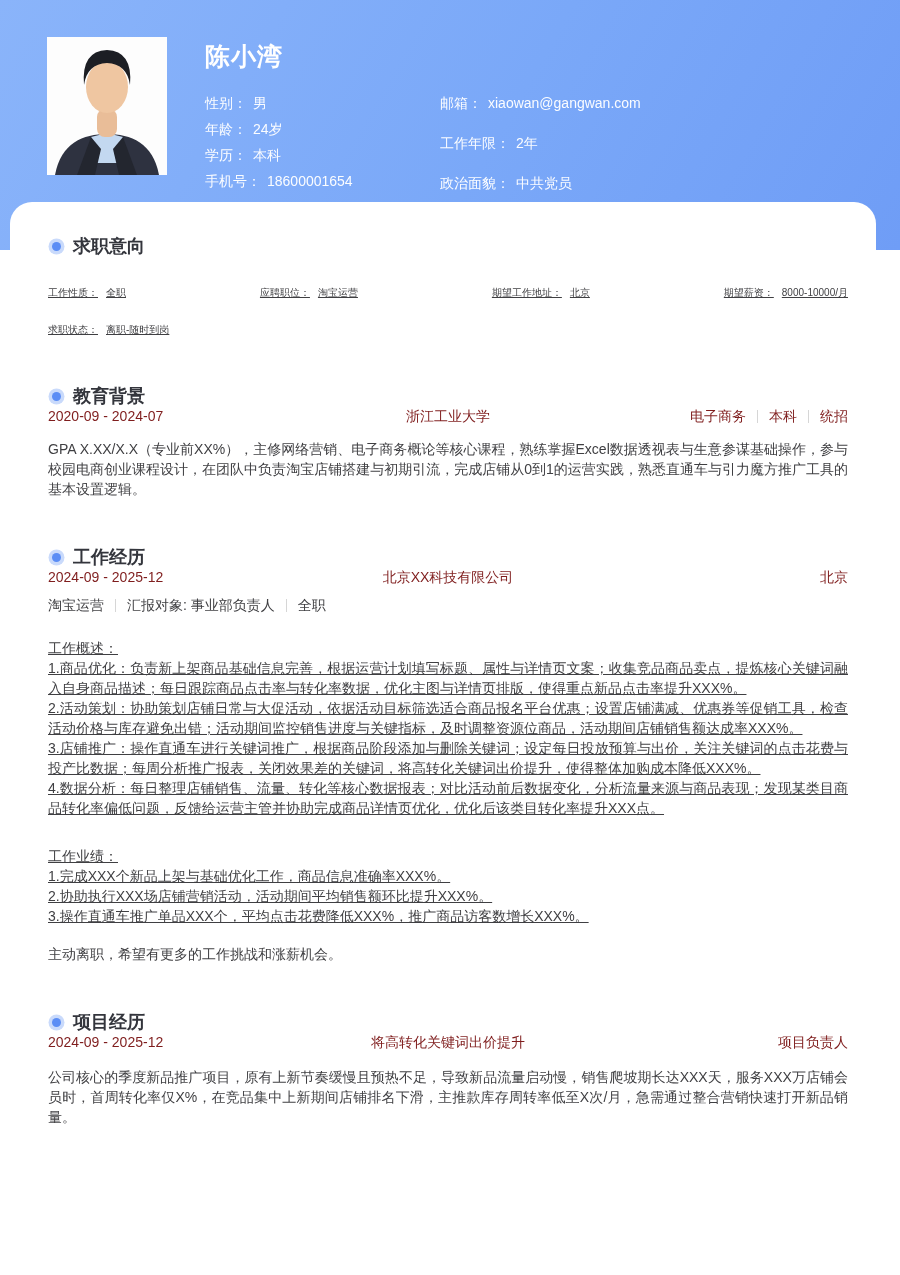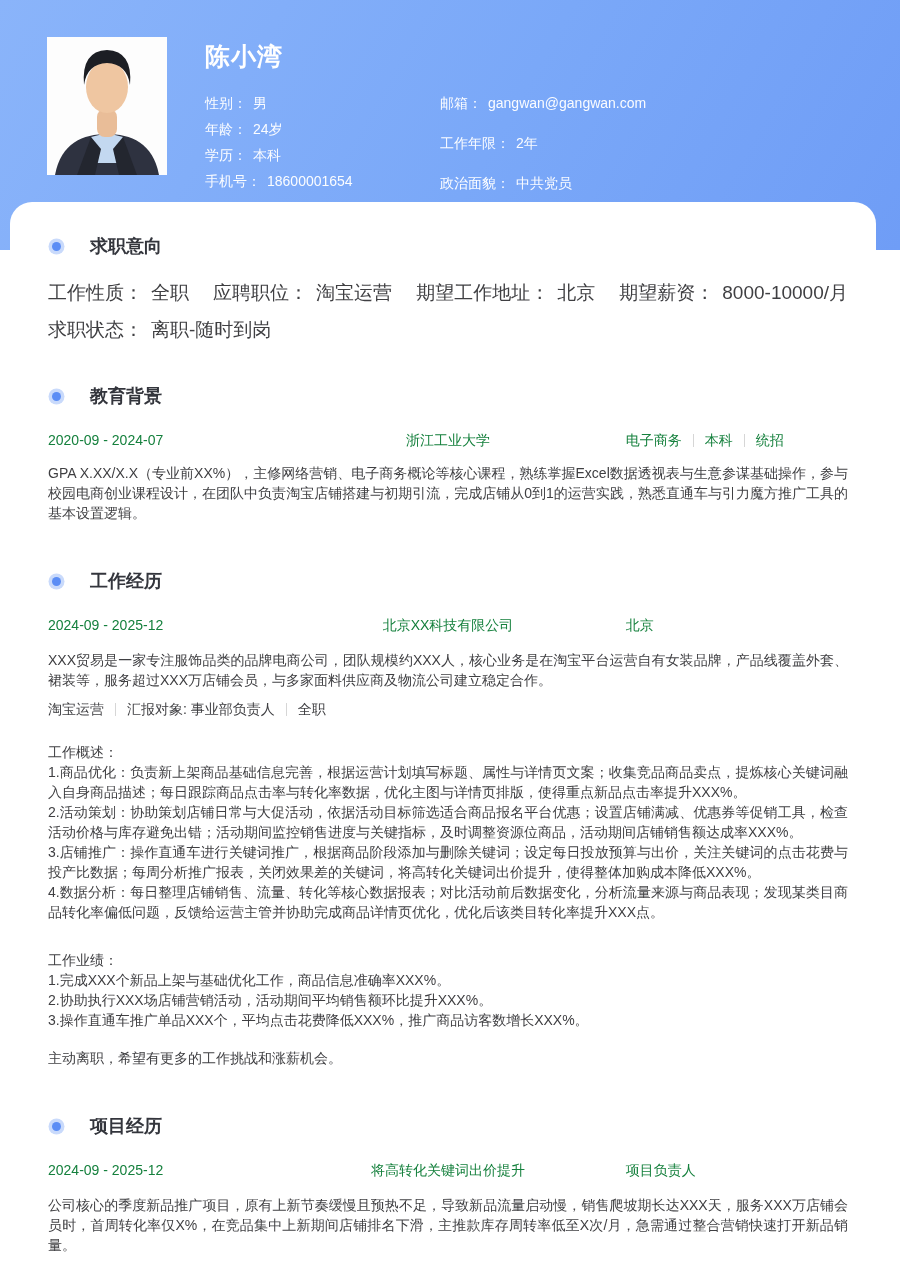--- a/index.html
+++ b/index.html
@@ -30,44 +30,44 @@
   .info-row .lbl { margin-right:6px; }
   
   .card {
     position:absolute; top:202px; left:10px; width:866px;
     background:#ffffff; border-radius:22px 22px 0 0;
     padding:32px 28px 40px 38px; min-height:1073px;
   }
   .section { margin-top:46px; }
   .section:first-child { margin-top:0; }
   .section-title {
-    display:flex; align-items:center; gap:29px;
+    display:flex; align-items:center; gap:12px;
     font-size:18px; font-weight:bold; color:#33353c;
   }
   .dot {
     width:9px; height:9px; border-radius:50%; background:#5b8df5;
     box-shadow:0 0 0 3.5px #c9dafb; margin-left:4px; flex:0 0 auto;
   }
-  .kv-row { display:flex; justify-content:space-between; margin-top:26px; font-size:19px; line-height:17px; }
+  .kv-row { display:flex; justify-content:space-between; margin-top:26px; font-size:10px; line-height:17px;text-decoration:underline; }
   .kv-row.second { margin-top:20px; justify-content:flex-start; }
   .kv { display:flex; }
   .kv .lbl { margin-right:8px; }
   
-  .entry-row { display:flex; align-items:center; margin-top:24px; font-size:14px; line-height:17px; color:#15803d; }
+  .entry-row { display:flex; align-items:center; font-size:14px; line-height:17px; color:#7f1d1d; }
   .entry-row .col-l { flex:1; text-align:left; }
   .entry-row .col-c { flex:1.6; text-align:center; }
-  .entry-row .col-r { flex:1; text-align:left; }
+  .entry-row .col-r { flex:1; text-align:right; }
   .meta-inline { display:inline-flex; align-items:center; }
   .divider {
     display:inline-block; width:1px; height:13px; background:#d6d6d6;
     margin:0 11px; vertical-align:-2px;
   }
   .para { font-size:14px; line-height:20px; margin-top:14px; color:#3f3f42; text-align:justify; }
   .pos-line { display:flex; align-items:center; font-size:14px; line-height:18px; margin-top:10px; }
-  .block { margin-top:24px; }
+  .block { margin-top:24px;text-decoration:underline; }
   .block .line { font-size:14px; line-height:20px; text-align:justify; }
   .leave { margin-top:18px; font-size:14px; line-height:20px; }
 </style>
 </head>
 <body>
 
 <div class="header-bg"></div>
 
 <div class="header-content">
   <div class="photo-wrap">
@@ -99,21 +99,21 @@
             <span>本科</span>
           </div>
         <div class="info-row">
             <span class="lbl">手机号：</span>
             <span>18600001654</span>
           </div>
       </div>
       <div class="info-col right">
         <div class="info-row">
             <span class="lbl">邮箱：</span>
-            <span>gangwan@gangwan.com</span>
+            <span>xiaowan@gangwan.com</span>
           </div>
         <div class="info-row">
             <span class="lbl">工作年限：</span>
             <span>2年</span>
           </div>
         <div class="info-row">
             <span class="lbl">政治面貌：</span>
             <span>中共党员</span>
           </div>
         <div class="info-row">
@@ -182,21 +182,20 @@
   <div class="section">
     <div class="section-title">
       <span class="dot"></span>
       <span>工作经历</span>
     </div>
     <div class="entry-row">
       <div class="col-l">2024-09 - 2025-12</div>
       <div class="col-c">北京XX科技有限公司</div>
       <div class="col-r">北京</div>
     </div>
-    <div class="para" style="margin-top:16px;">XXX贸易是一家专注服饰品类的品牌电商公司，团队规模约XXX人，核心业务是在淘宝平台运营自有女装品牌，产品线覆盖外套、裙装等，服务超过XXX万店铺会员，与多家面料供应商及物流公司建立稳定合作。</div>
     <div class="pos-line">
       <span>淘宝运营</span>
       <span class="divider"></span>
       <span>汇报对象: 事业部负责人</span>
       <span class="divider"></span>
       <span>全职</span>
     </div>
     <div class="block">
       <div class="line">工作概述：</div>
       <div class="line">1.商品优化：负责新上架商品基础信息完善，根据运营计划填写标题、属性与详情页文案；收集竞品商品卖点，提炼核心关键词融入自身商品描述；每日跟踪商品点击率与转化率数据，优化主图与详情页排版，使得重点新品点击率提升XXX%。</div>

